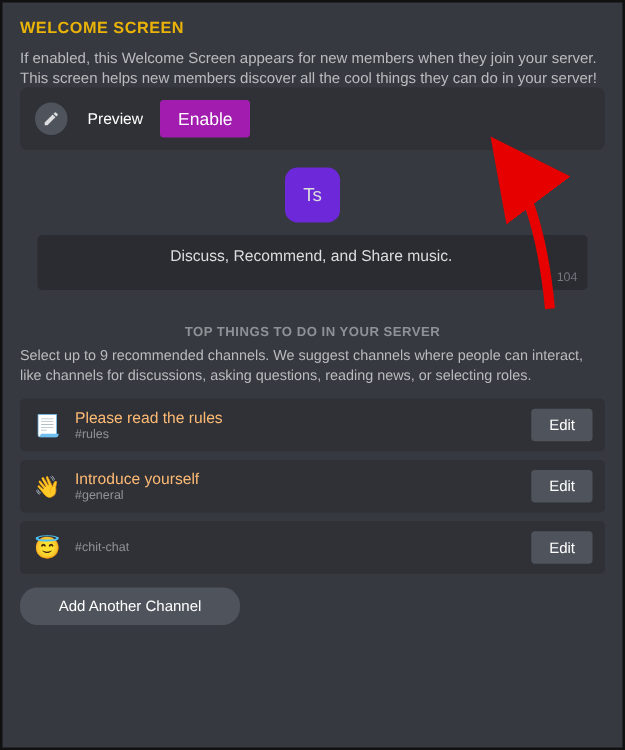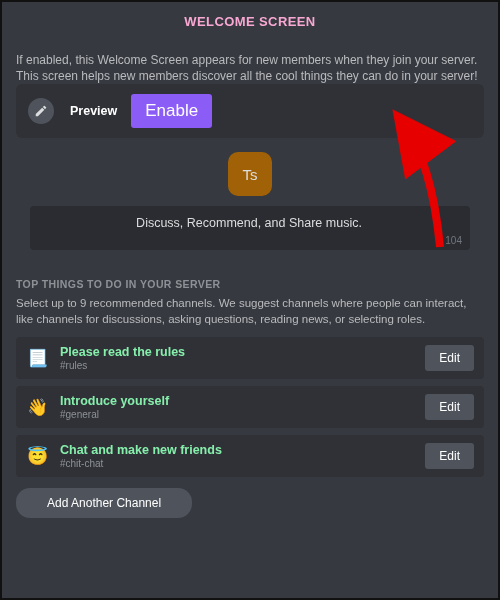--- a/index.html
+++ b/index.html
@@ -13,26 +13,25 @@
     font-size: 13px;
   }
   .page {
     border: 2px solid #111;
     width: 500px;
     height: 600px;
     padding: 12px 14px;
     position: relative;
   }
   .title {
-    color: #f9a8d4;
+    color: #eab308;
     font-size: 13px;
     font-weight: 700;
     letter-spacing: 0.4px;
-    margin-bottom: 23px;
-    text-align: center;
+    margin-bottom: 9px;
   }
   .desc {
     color: #b9bbbe;
     font-size: 12px;
     line-height: 1.35;
     margin-bottom: 0;
   }
   .banner {
     background: #2f3136;
     border-radius: 6px;
@@ -50,37 +49,37 @@
     flex-shrink: 0;
   }
   .pencil-circle svg { width: 14px; height: 14px; fill: #dcddde; }
   .banner-text { flex: 1; color: #dcddde; font-size: 11.5px; line-height: 1.35; }
   .banner-actions { display: flex; align-items: center; gap: 8px; }
   .preview-btn {
     background: transparent;
     border: none;
     color: #ffffff;
     font-size: 12.5px;
-    font-weight: 700;
+    font-weight: 400;
     cursor: pointer;
     padding: 6px 6px;
   }
   .enable-btn {
-    background: #8b5cf6;
+    background: #a21caf;
     border: none;
     color: #fff;
-    font-size: 17px;
+    font-size: 14px;
     font-weight: 500;
     padding: 7px 14px;
     border-radius: 3px;
     cursor: pointer;
   }
   .server-icon {
     width: 44px; height: 44px;
-    background: #a16207;
+    background: #6d28d9;
     border-radius: 10px;
     display: flex; align-items: center; justify-content: center;
     color: #dcddde;
     font-size: 15px;
     margin: 6px auto 10px auto;
   }
   .welcome-line {
     text-align: center;
     color: #ffffff;
     font-size: 19px;
@@ -103,20 +102,21 @@
     right: 8px; bottom: 4px;
     font-size: 10px;
     color: #72767d;
   }
   .section-heading {
     color: #8e9297;
     font-size: 10.5px;
     font-weight: 700;
     letter-spacing: 0.4px;
     margin: 28px 0 6px 0;
+    text-align: center;
   }
   .section-sub {
     color: #b9bbbe;
     font-size: 11.5px;
     line-height: 1.35;
     margin-bottom: 10px;
   }
   .channel-row {
     background: #2f3136;
     border-radius: 4px;
@@ -126,21 +126,21 @@
     gap: 10px;
     margin-bottom: 7px;
   }
   .ch-icon {
     width: 24px; height: 24px;
     display: flex; align-items: center; justify-content: center;
     font-size: 17px;
     flex-shrink: 0;
   }
   .ch-text { flex: 1; }
-  .ch-title { color: #86efac; font-weight: 700; font-size: 12.5px; line-height: 1.2; }
+  .ch-title { color: #fdba74; font-weight: 400; font-size: 12.5px; line-height: 1.2; }
   .ch-sub { color: #8e9297; font-size: 10px; }
   .edit-btn {
     background: #4f545c;
     border: none;
     color: #fff;
     font-size: 12px;
     font-weight: 500;
     padding: 6px 14px;
     border-radius: 3px;
     cursor: pointer;
@@ -207,21 +207,20 @@
     <div class="ch-text">
       <div class="ch-title">Introduce yourself</div>
       <div class="ch-sub">#general</div>
     </div>
     <button class="edit-btn">Edit</button>
   </div>
 
   <div class="channel-row">
     <div class="ch-icon">😇</div>
     <div class="ch-text">
-      <div class="ch-title">Chat and make new friends</div>
       <div class="ch-sub">#chit-chat</div>
     </div>
     <button class="edit-btn">Edit</button>
   </div>
 
   <button class="add-btn">Add Another Channel</button>
 
   <svg class="arrow-overlay" width="500" height="600">
     <defs>
       <marker id="ah" markerWidth="8" markerHeight="8" refX="6" refY="4" orient="auto">

